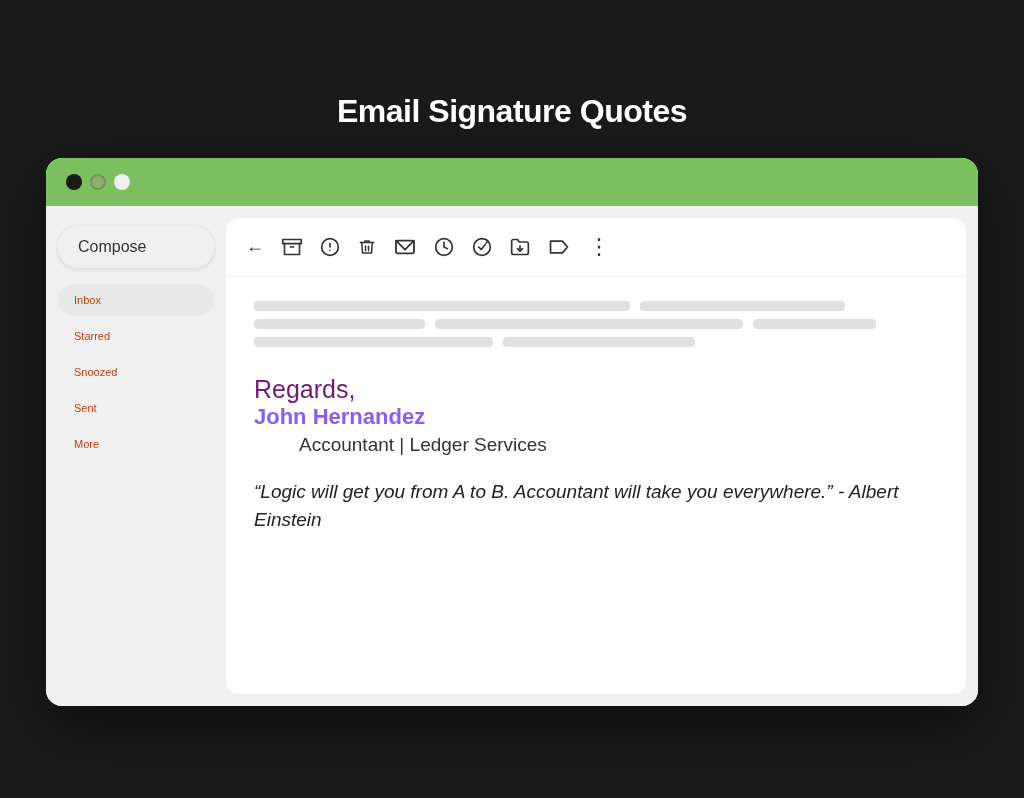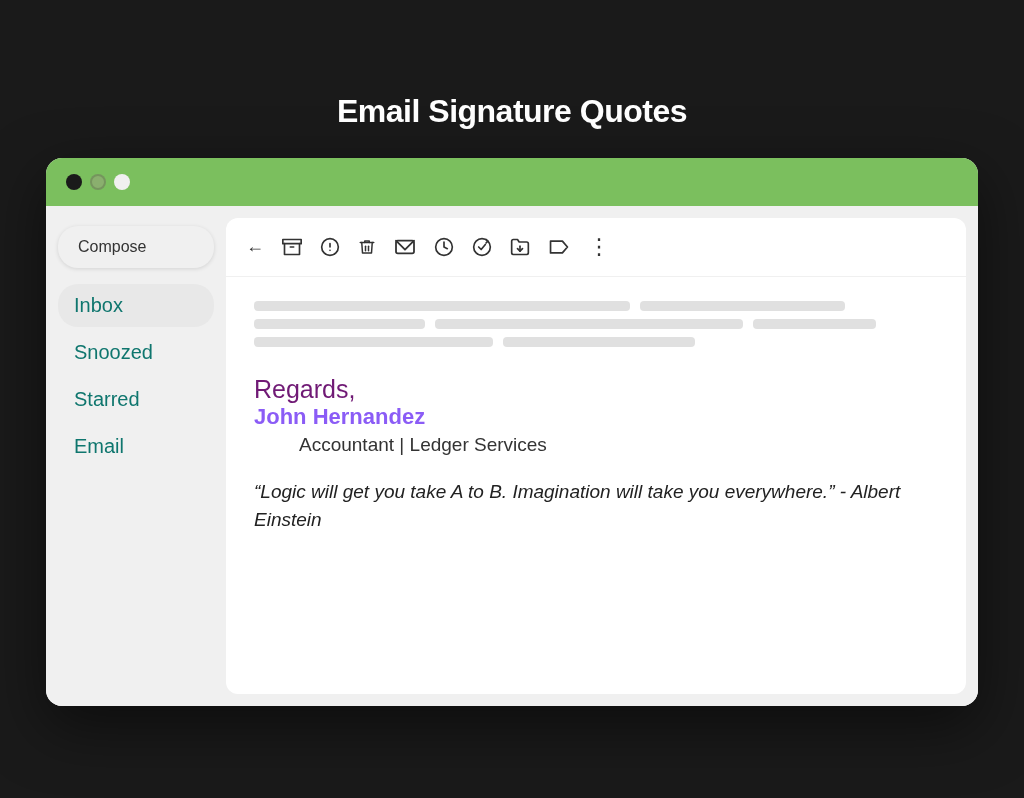--- a/index.html
+++ b/index.html
@@ -76,22 +76,22 @@
       color: #333;
       cursor: pointer;
       text-align: left;
       margin-bottom: 12px;
       box-shadow: 0 1px 4px rgba(0,0,0,0.12);
       font-weight: 400;
     }
 
     .sidebar-item {
       padding: 10px 16px;
-      font-size: 20px;
-      color: #0f766e;
+      font-size: 11px;
+      color: #c2410c;
       border-radius: 20px;
       cursor: pointer;
       font-weight: 400;
     }
 
     .sidebar-item.active {
       background: #e8e8e8;
       font-weight: 500;
     }
 
@@ -195,27 +195,28 @@
     <div class="traffic-light maximize"></div>
   </div>
 
   <div class="browser-body">
 
     <div class="sidebar">
       <button class="compose-button">Compose</button>
 
       <div class="sidebar-item active">Inbox</div>
 
+      <div class="sidebar-item">Starred</div>
+
       <div class="sidebar-item">Snoozed</div>
 
-      <div class="sidebar-item">Starred</div>
-
-      <div class="sidebar-item">Email</div>
-
-
+      <div class="sidebar-item">Sent</div>
+
+
+      <div class="sidebar-item">More</div>
     </div>
 
     <div class="main-content">
 
       <div class="toolbar">
         <span class="toolbar-icon">←</span>
         <span class="toolbar-icon">
           <svg width="20" height="20" viewBox="0 0 24 24" fill="none" stroke="#333" stroke-width="2" stroke-linecap="round" stroke-linejoin="round">
             <polyline points="21 8 21 21 3 21 3 8"></polyline>
             <rect x="1" y="3" width="22" height="5"></rect>
@@ -290,20 +291,20 @@
           </div>
         </div>
 
         <div class="signature-block">
           <div class="regards-line">Regards,</div>
 
           <div class="signature-name">John Hernandez</div>
 
           <div class="signature-title">Accountant | Ledger Services</div>
 
-          <div class="signature-quote">“Logic will get you take A to B. Imagination will take you everywhere.” - Albert Einstein</div>
+          <div class="signature-quote">“Logic will get you from A to B. Accountant will take you everywhere.” - Albert Einstein</div>
         </div>
 
       </div>
     </div>
 
   </div>
 </div>
 
 </body></html>

